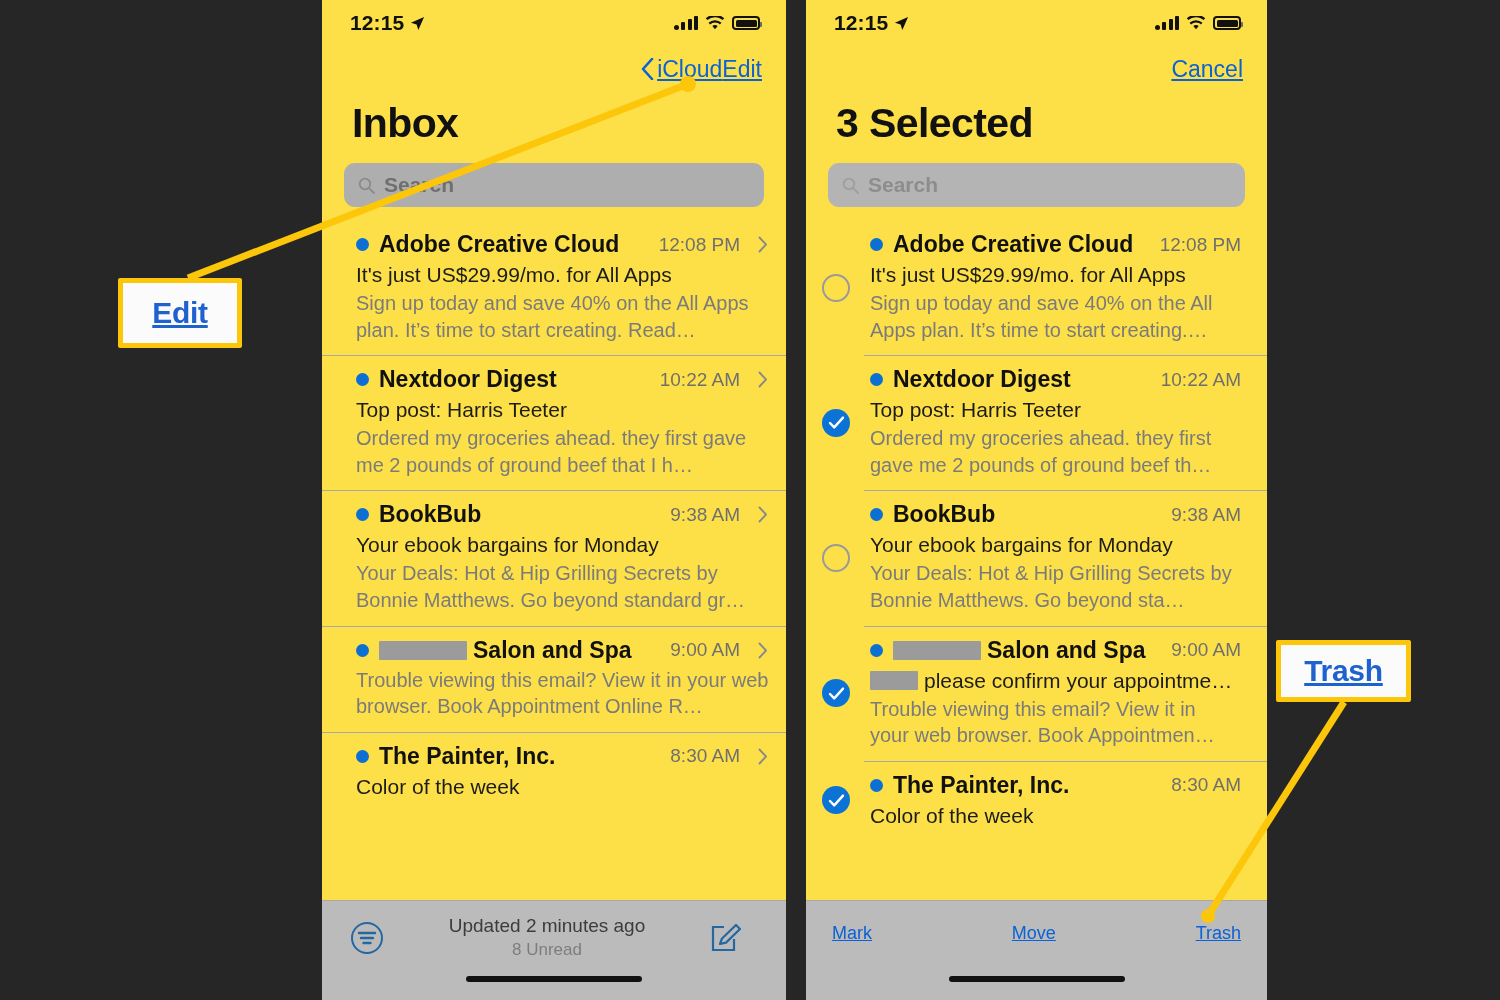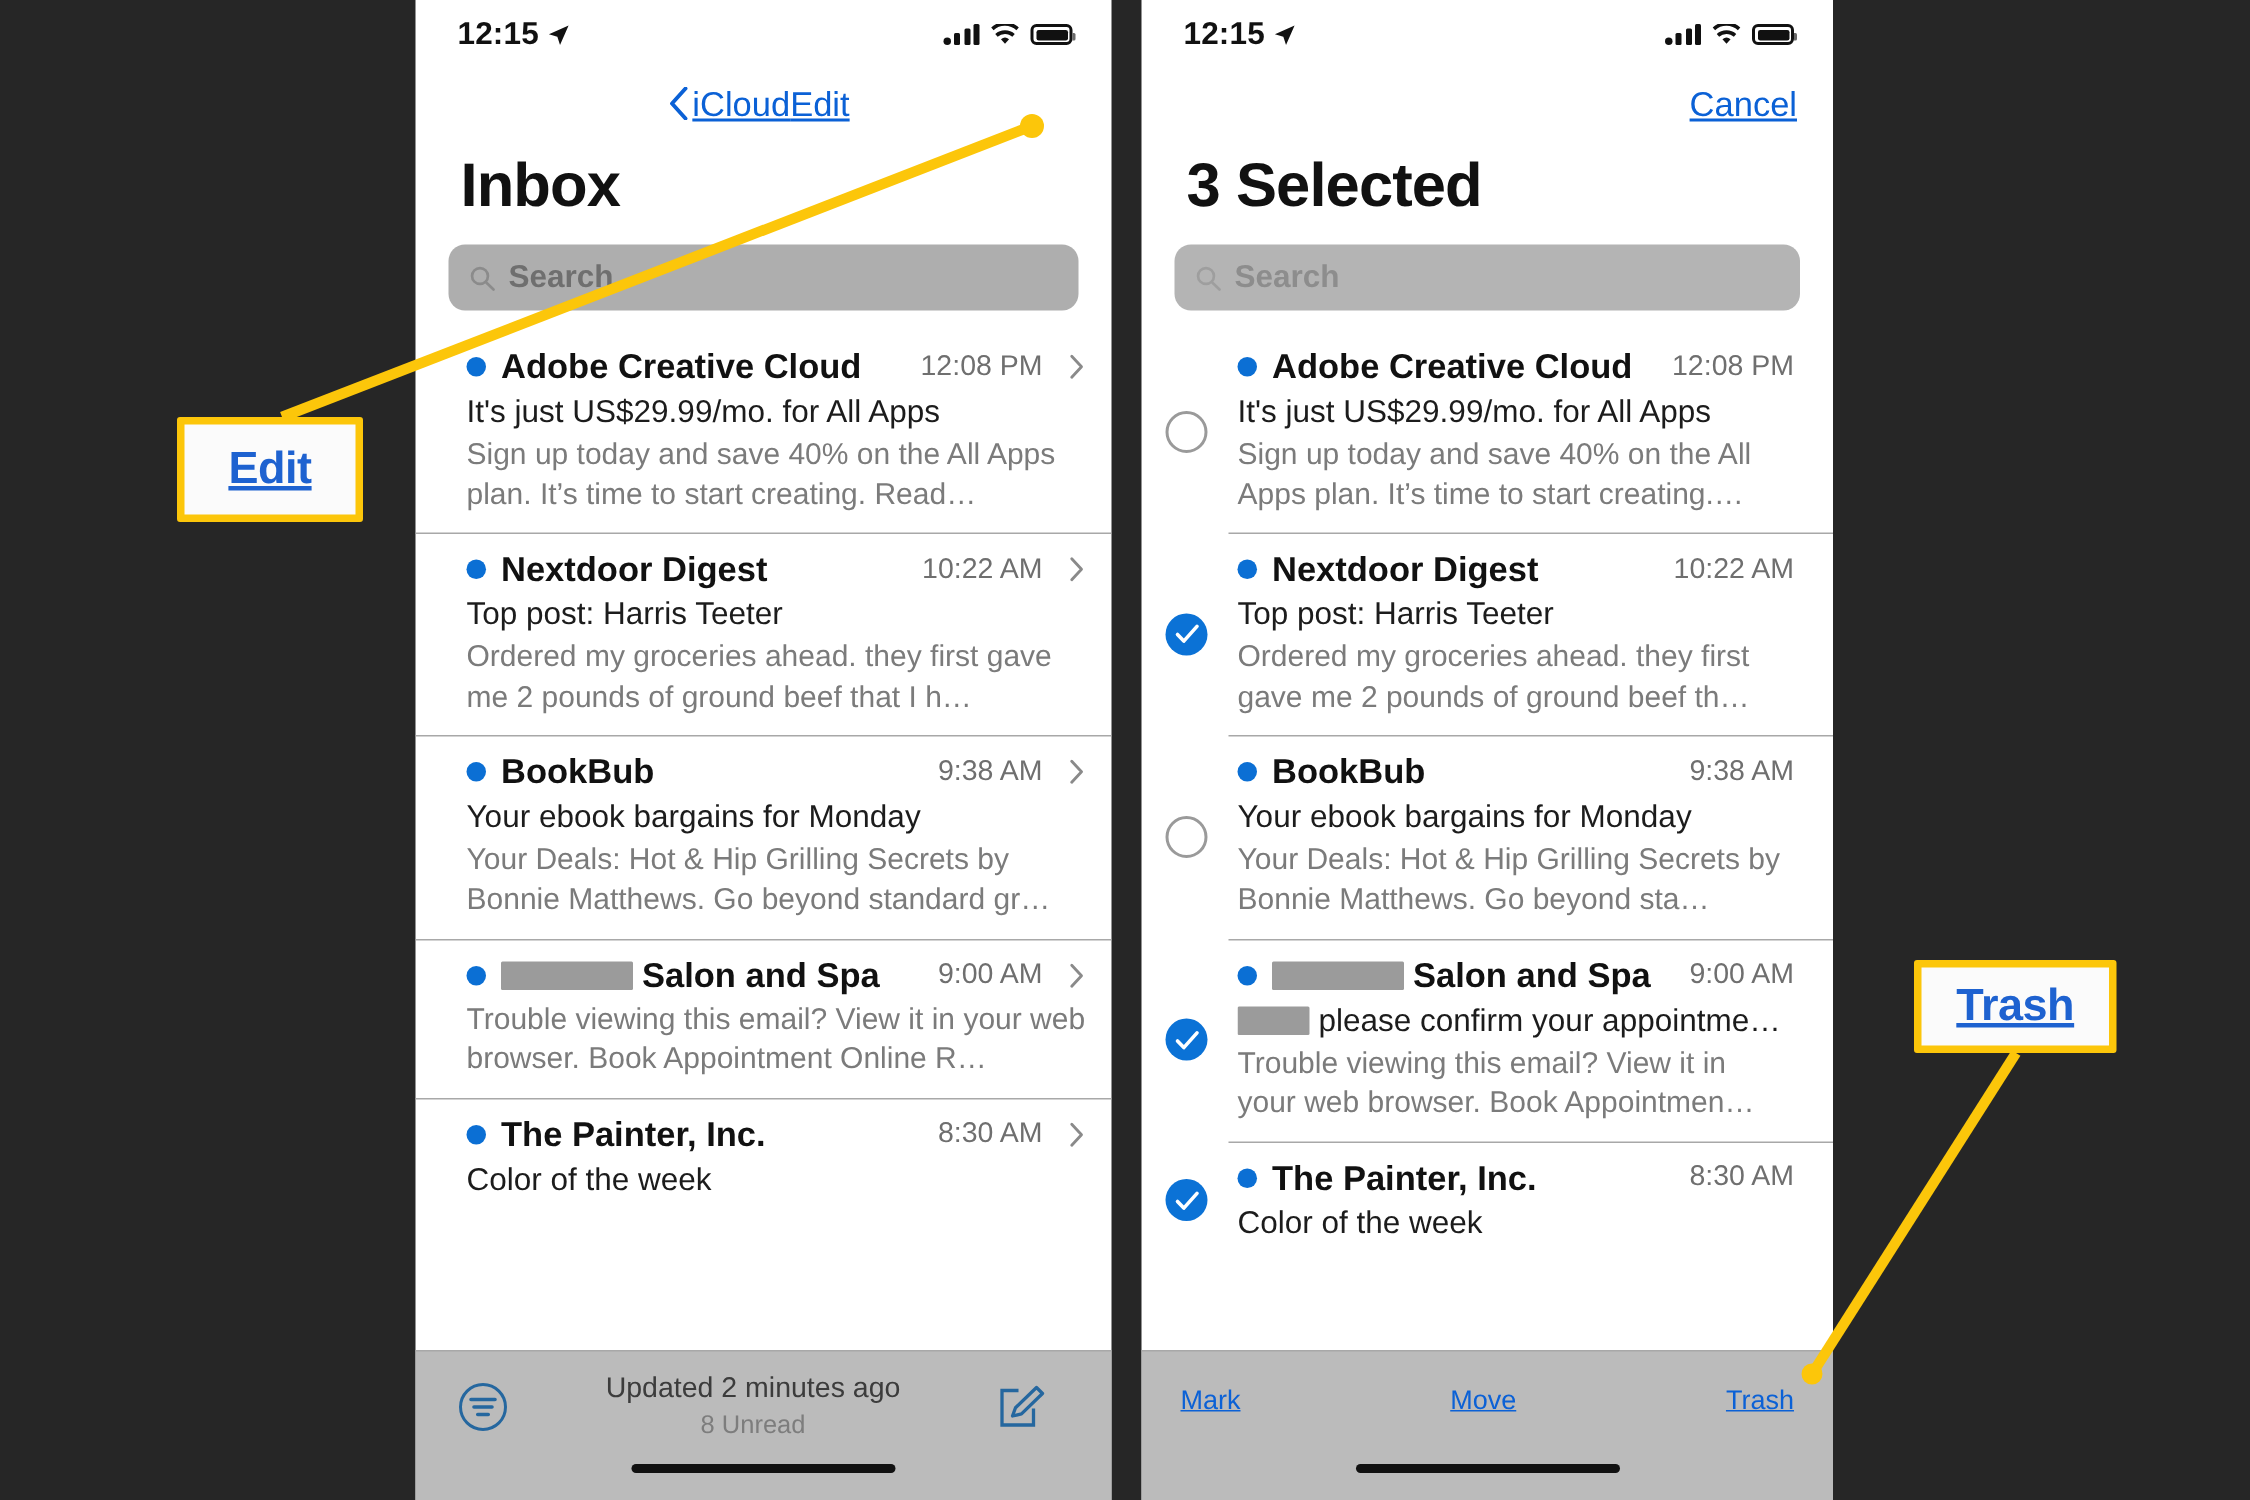--- a/index.html
+++ b/index.html
@@ -7,21 +7,21 @@
     width: 1500px; height: 1000px;
     background: #262626;
     font-family: "Liberation Sans", sans-serif;
     overflow: hidden;
   }
   .stage { position: relative; width: 1500px; height: 1000px; background: #262626; }
 
   
   .phone {
     position: absolute; top: 0; height: 1000px;
-    background: #ffffff; overflow: hidden;
+    background: #fde047; overflow: hidden; margin-left: 45px;
   }
   #phone-left  { left: 277px; width: 464px; }
   #phone-right { left: 761px; width: 461px; }
 
   
   .status-bar {
     position: relative; height: 46px;
     display: flex; align-items: center; justify-content: space-between;
     padding: 0 26px 0 28px;
   }
@@ -43,21 +43,21 @@
     position: relative; padding: 1.5px;
   }
   .battery::after {
     content:""; position:absolute; right:-4px; top:4px; width:2px; height:5px;
     background:#6a6a6a; border-radius:0 1px 1px 0;
   }
   .battery span { display:block; height:100%; width:100%; background:#111; border-radius:1.5px; }
 
   
   .nav-row {
-    height: 46px; display:flex; align-items:center; justify-content:center;
+    height: 46px; display:flex; align-items:center; justify-content:flex-end;
     padding: 0 24px 0 18px;
   }
   .back-link {
     display:flex; align-items:center; gap:3px;
     color:#0b61d6; font-size:23px;
   }
   .back-link .label { text-decoration: underline; }
   .chev-back { width:13px; height:22px; flex:none; }
   .nav-action { color:#0b61d6; font-size:23px; text-decoration: underline; }
 

